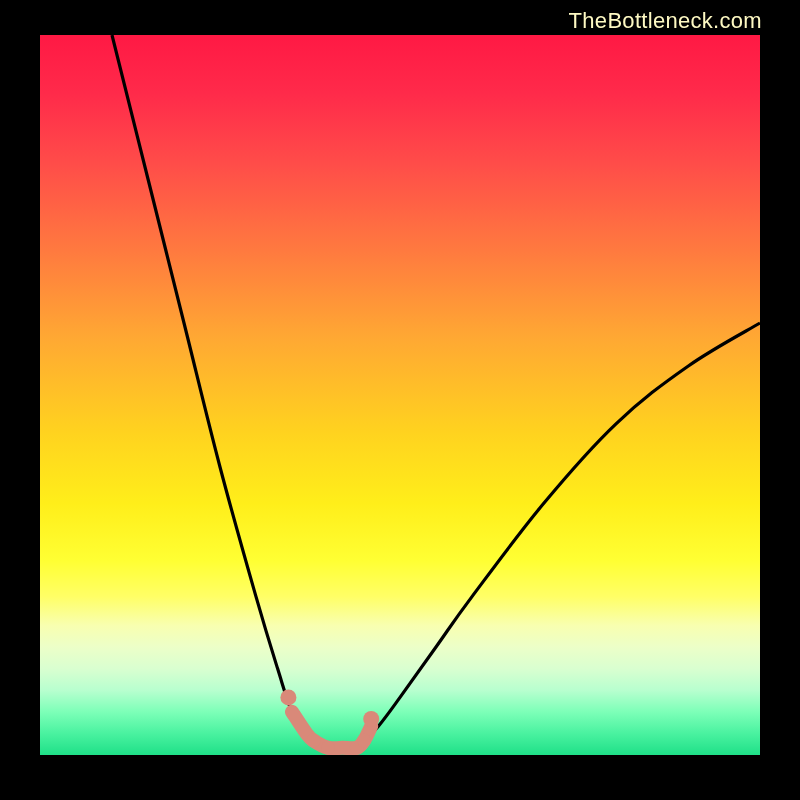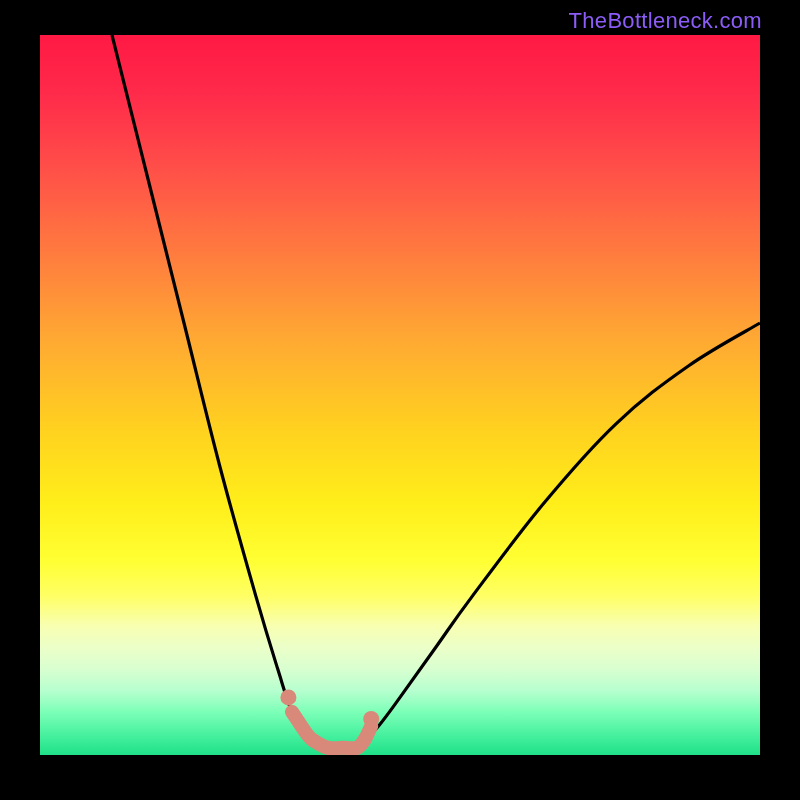--- a/index.html
+++ b/index.html
@@ -39,21 +39,21 @@
       #b8ffcf 91%,
       #7dffb8 94%,
       #4af2a0 97%,
       #1fe088 100%
     );
   }
   .watermark {
     position: absolute;
     top: 8px;
     right: 38px;
-    color: #8b5cf6;
+    color: #fef9c3;
     font-size: 22px;
     font-weight: 500;
     letter-spacing: 0.3px;
     user-select: none;
   }
   svg.curves {
     position: absolute;
     left: 0;
     top: 0;
     width: 720px;

